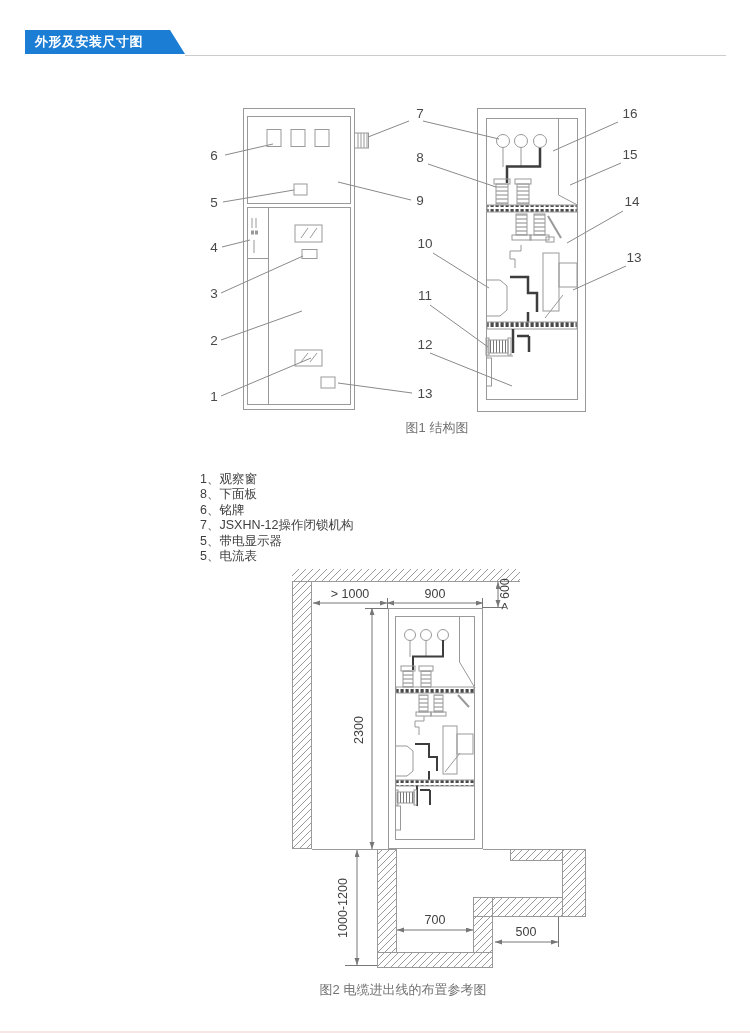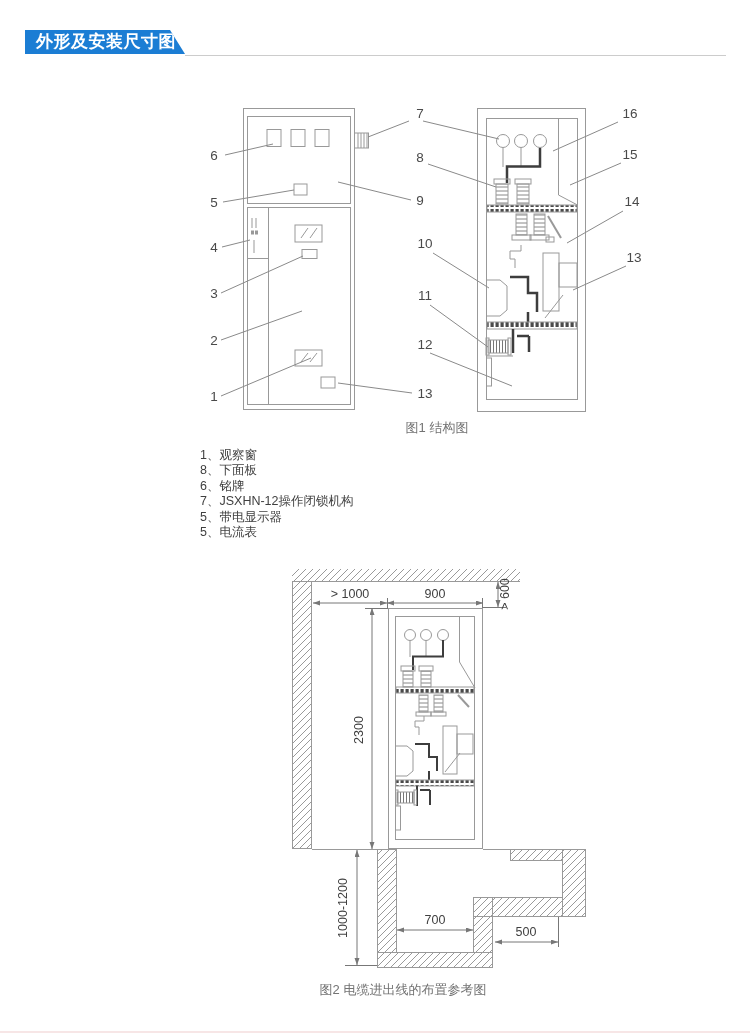--- a/index.html
+++ b/index.html
@@ -7,32 +7,32 @@
     width:750px;height:1033px;position:relative;overflow:hidden;
     background:#ffffff;
     font-family:"Liberation Sans","DejaVu Sans",sans-serif;
   }
   .banner{
     position:absolute;left:25px;top:30px;width:160px;height:24px;
     background:#1b7dd4;
     clip-path:polygon(0 0,145px 0,160px 24px,0 24px);
   }
   .banner span{
-    display:block;line-height:24px;padding-left:11px;
-    font-size:17px;font-weight:bold;color:#ffffff;letter-spacing:.5px;
+    display:block;line-height:24px;padding-left:2px;
+    font-size:13px;font-weight:bold;color:#ffffff;letter-spacing:.5px;margin-left:8px;
   }
   .header-rule{
     position:absolute;left:185px;top:55px;width:541px;height:1px;background:#cccccc;
   }
   svg{position:absolute;left:0;top:0;}
   .caption{
     position:absolute;transform:translateX(-50%);
     font-size:13px;color:#737373;white-space:nowrap;
   }
-  .legend{position:absolute;top:448px;left:0;width:750px;height:96px;}
+  .legend{position:absolute;top:472px;left:0;width:750px;height:96px;}
   .legend-col{position:absolute;top:0;}
   .legend-col.c1{left:200px;}
   .legend-col.c2{left:383px;}
   .legend-col.c3{left:542px;}
   .legend-item{
     font-size:12.5px;line-height:15.4px;color:#3f3f3f;white-space:nowrap;
   }
   .bottom-edge{
     position:absolute;left:0;bottom:0;width:750px;height:2px;background:#f7e6e6;
   }

